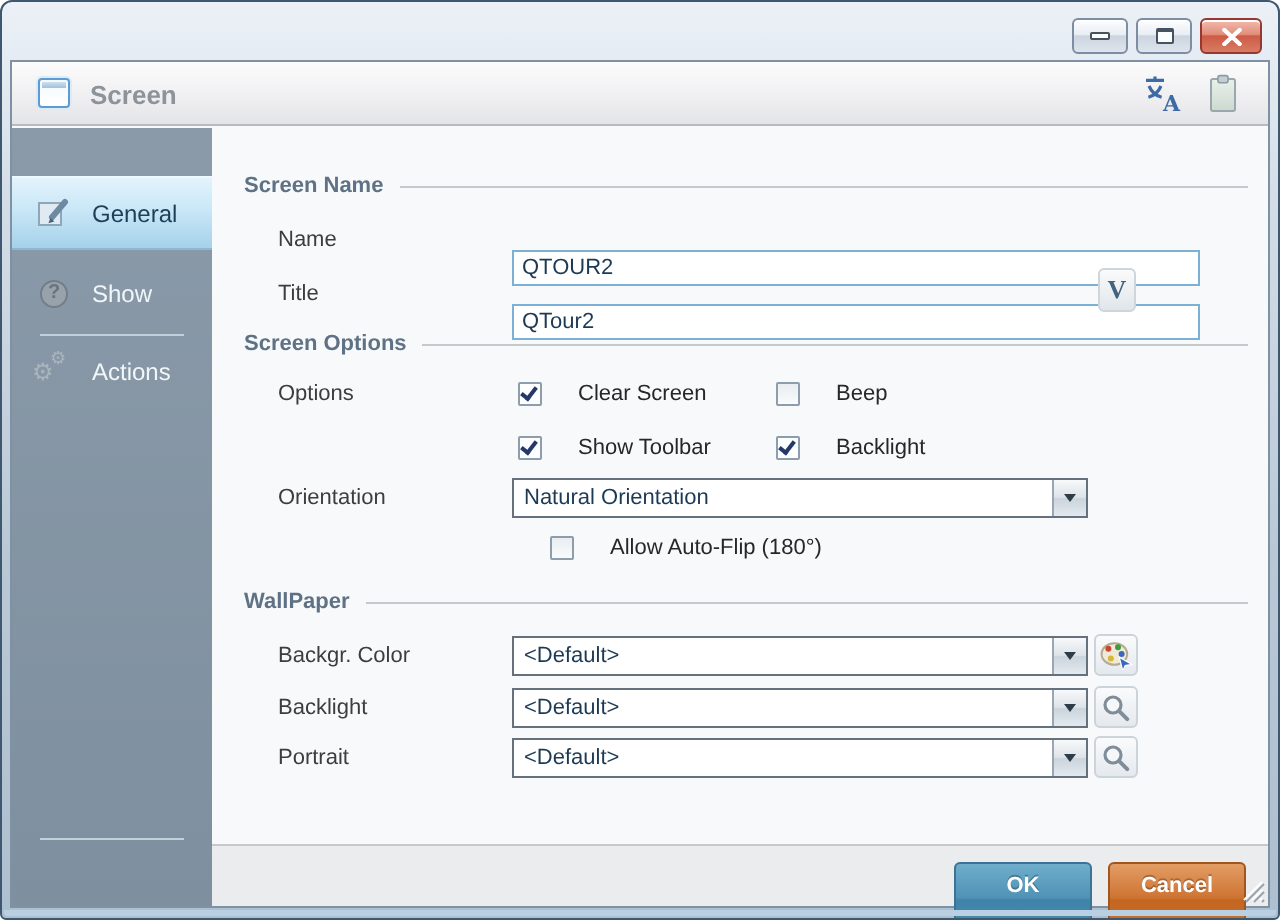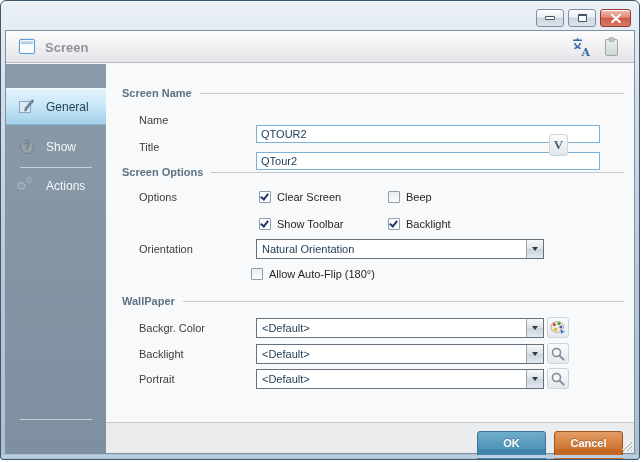--- a/index.html
+++ b/index.html
@@ -103,21 +103,21 @@
     font-family:inherit; font-size:11px; color:#1d3a55; padding:0 4px;margin-top:16px;
   }
   .v-btn{
     position:absolute; left:443px; top:70px; width:19px; height:22px;
     border:1px solid #ced5db; border-radius:3px;
     background:linear-gradient(#f9fbfc,#e1e6eb);
     color:#44637e; font-family:"Liberation Serif",serif; font-weight:bold;
     font-size:13px; text-align:center; line-height:20px;
   }
 
-  .cb-item{ position:absolute; display:flex; align-items:center; gap:6px; height:14px; }
+  .cb-item{ position:absolute; display:flex; align-items:center; gap:18px; height:14px; }
   .checkbox{
     width:12px; height:12px; border:1px solid #8e9dab; border-radius:1px;
     background:linear-gradient(#e9edf1,#f9fbfc); position:relative; flex:0 0 auto;
   }
   .checkbox.checked{ background:#fdfeff; }
   .checkbox .tick{ display:none; position:absolute; left:2px; top:0px; width:5px; height:8px;
     border-right:2px solid #24386a; border-bottom:2px solid #24386a; transform:rotate(38deg); }
   .checkbox.checked .tick{ display:block; }
   .cb-label{ font-size:11px; color:#272727; }
 
@@ -277,21 +277,21 @@
       </div>
 
       <div class="flabel" style="left:33px; top:179px;">Orientation</div>
       <div class="dropdown" style="top:175px;text-align:center;">
         <span class="dd-text">Natural Orientation</span>
         <span class="dd-btn">
             <span class="dd-arrow"></span>
           </span>
       </div>
 
-      <div class="cb-item" style="left:145px; top:203px;">
+      <div class="cb-item" style="left:169px; top:203px;">
         <span class="checkbox"></span>
         <span class="cb-label">Allow Auto-Flip (180°)</span>
       </div>
 
       <div class="section-head" style="top:230px;">
         <span class="t">WallPaper</span>
         <span class="rule"></span>
       </div>
 
       <div class="flabel" style="left:33px; top:258px;">Backgr. Color</div>

